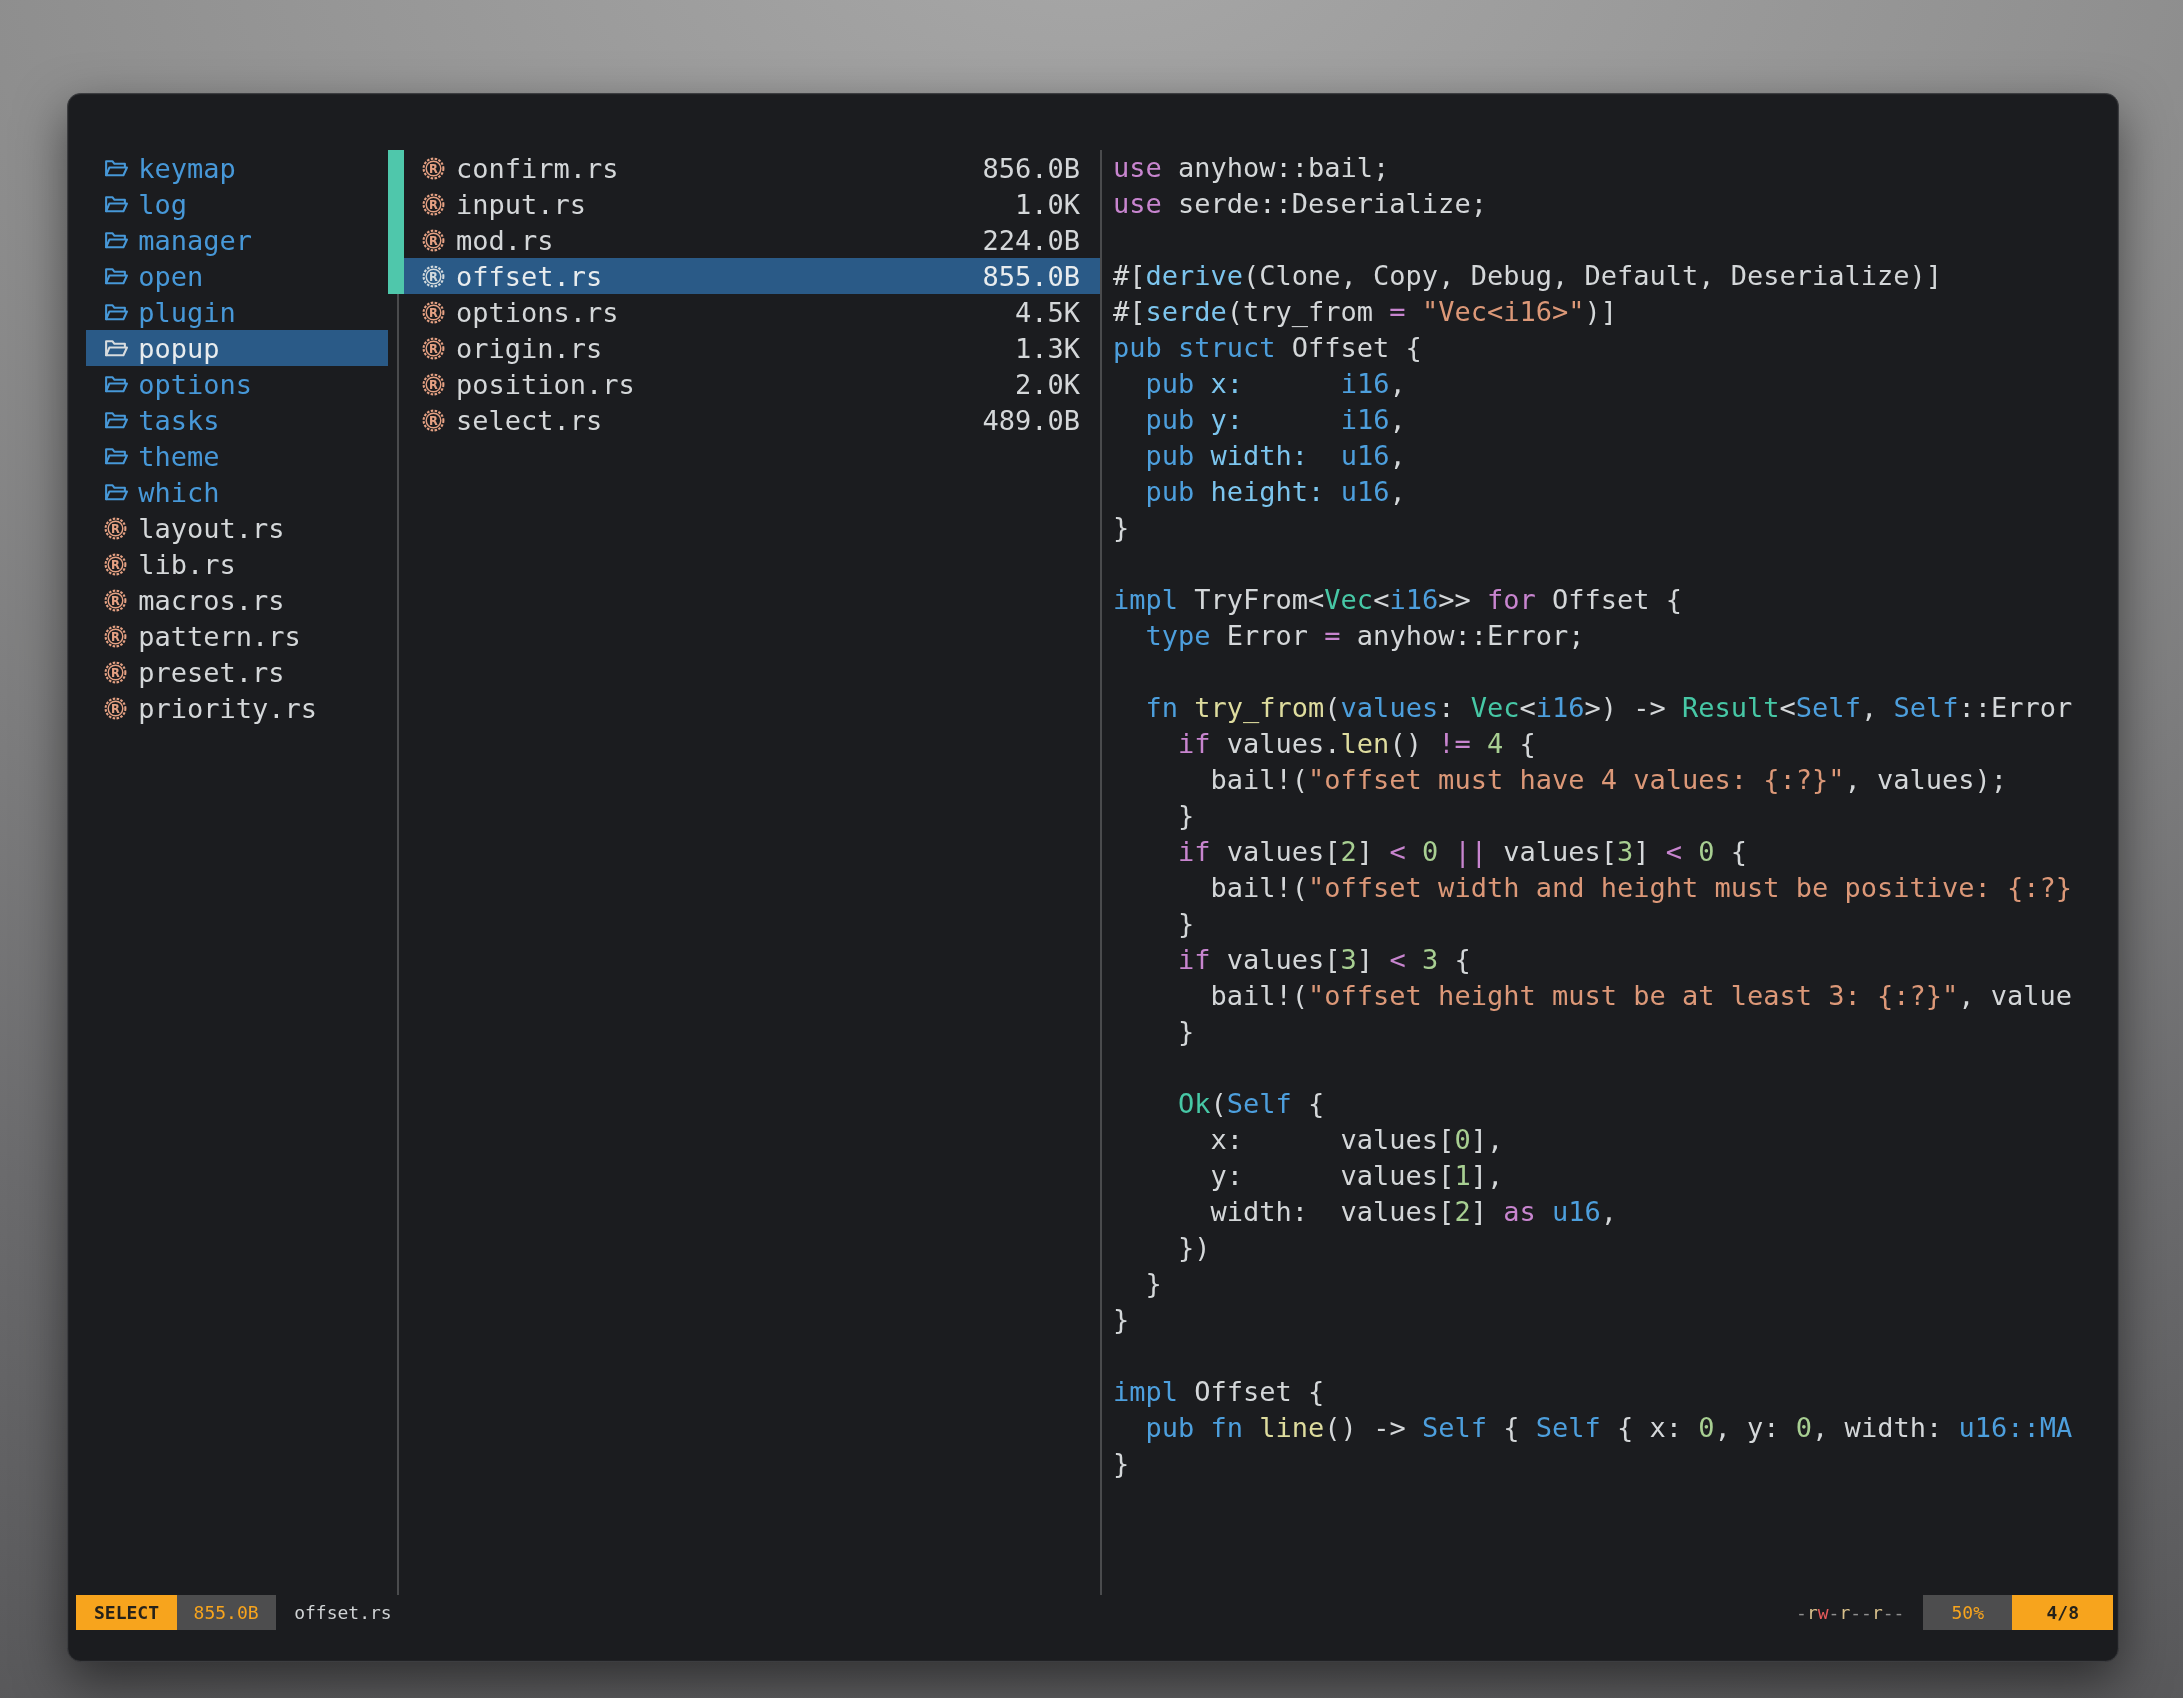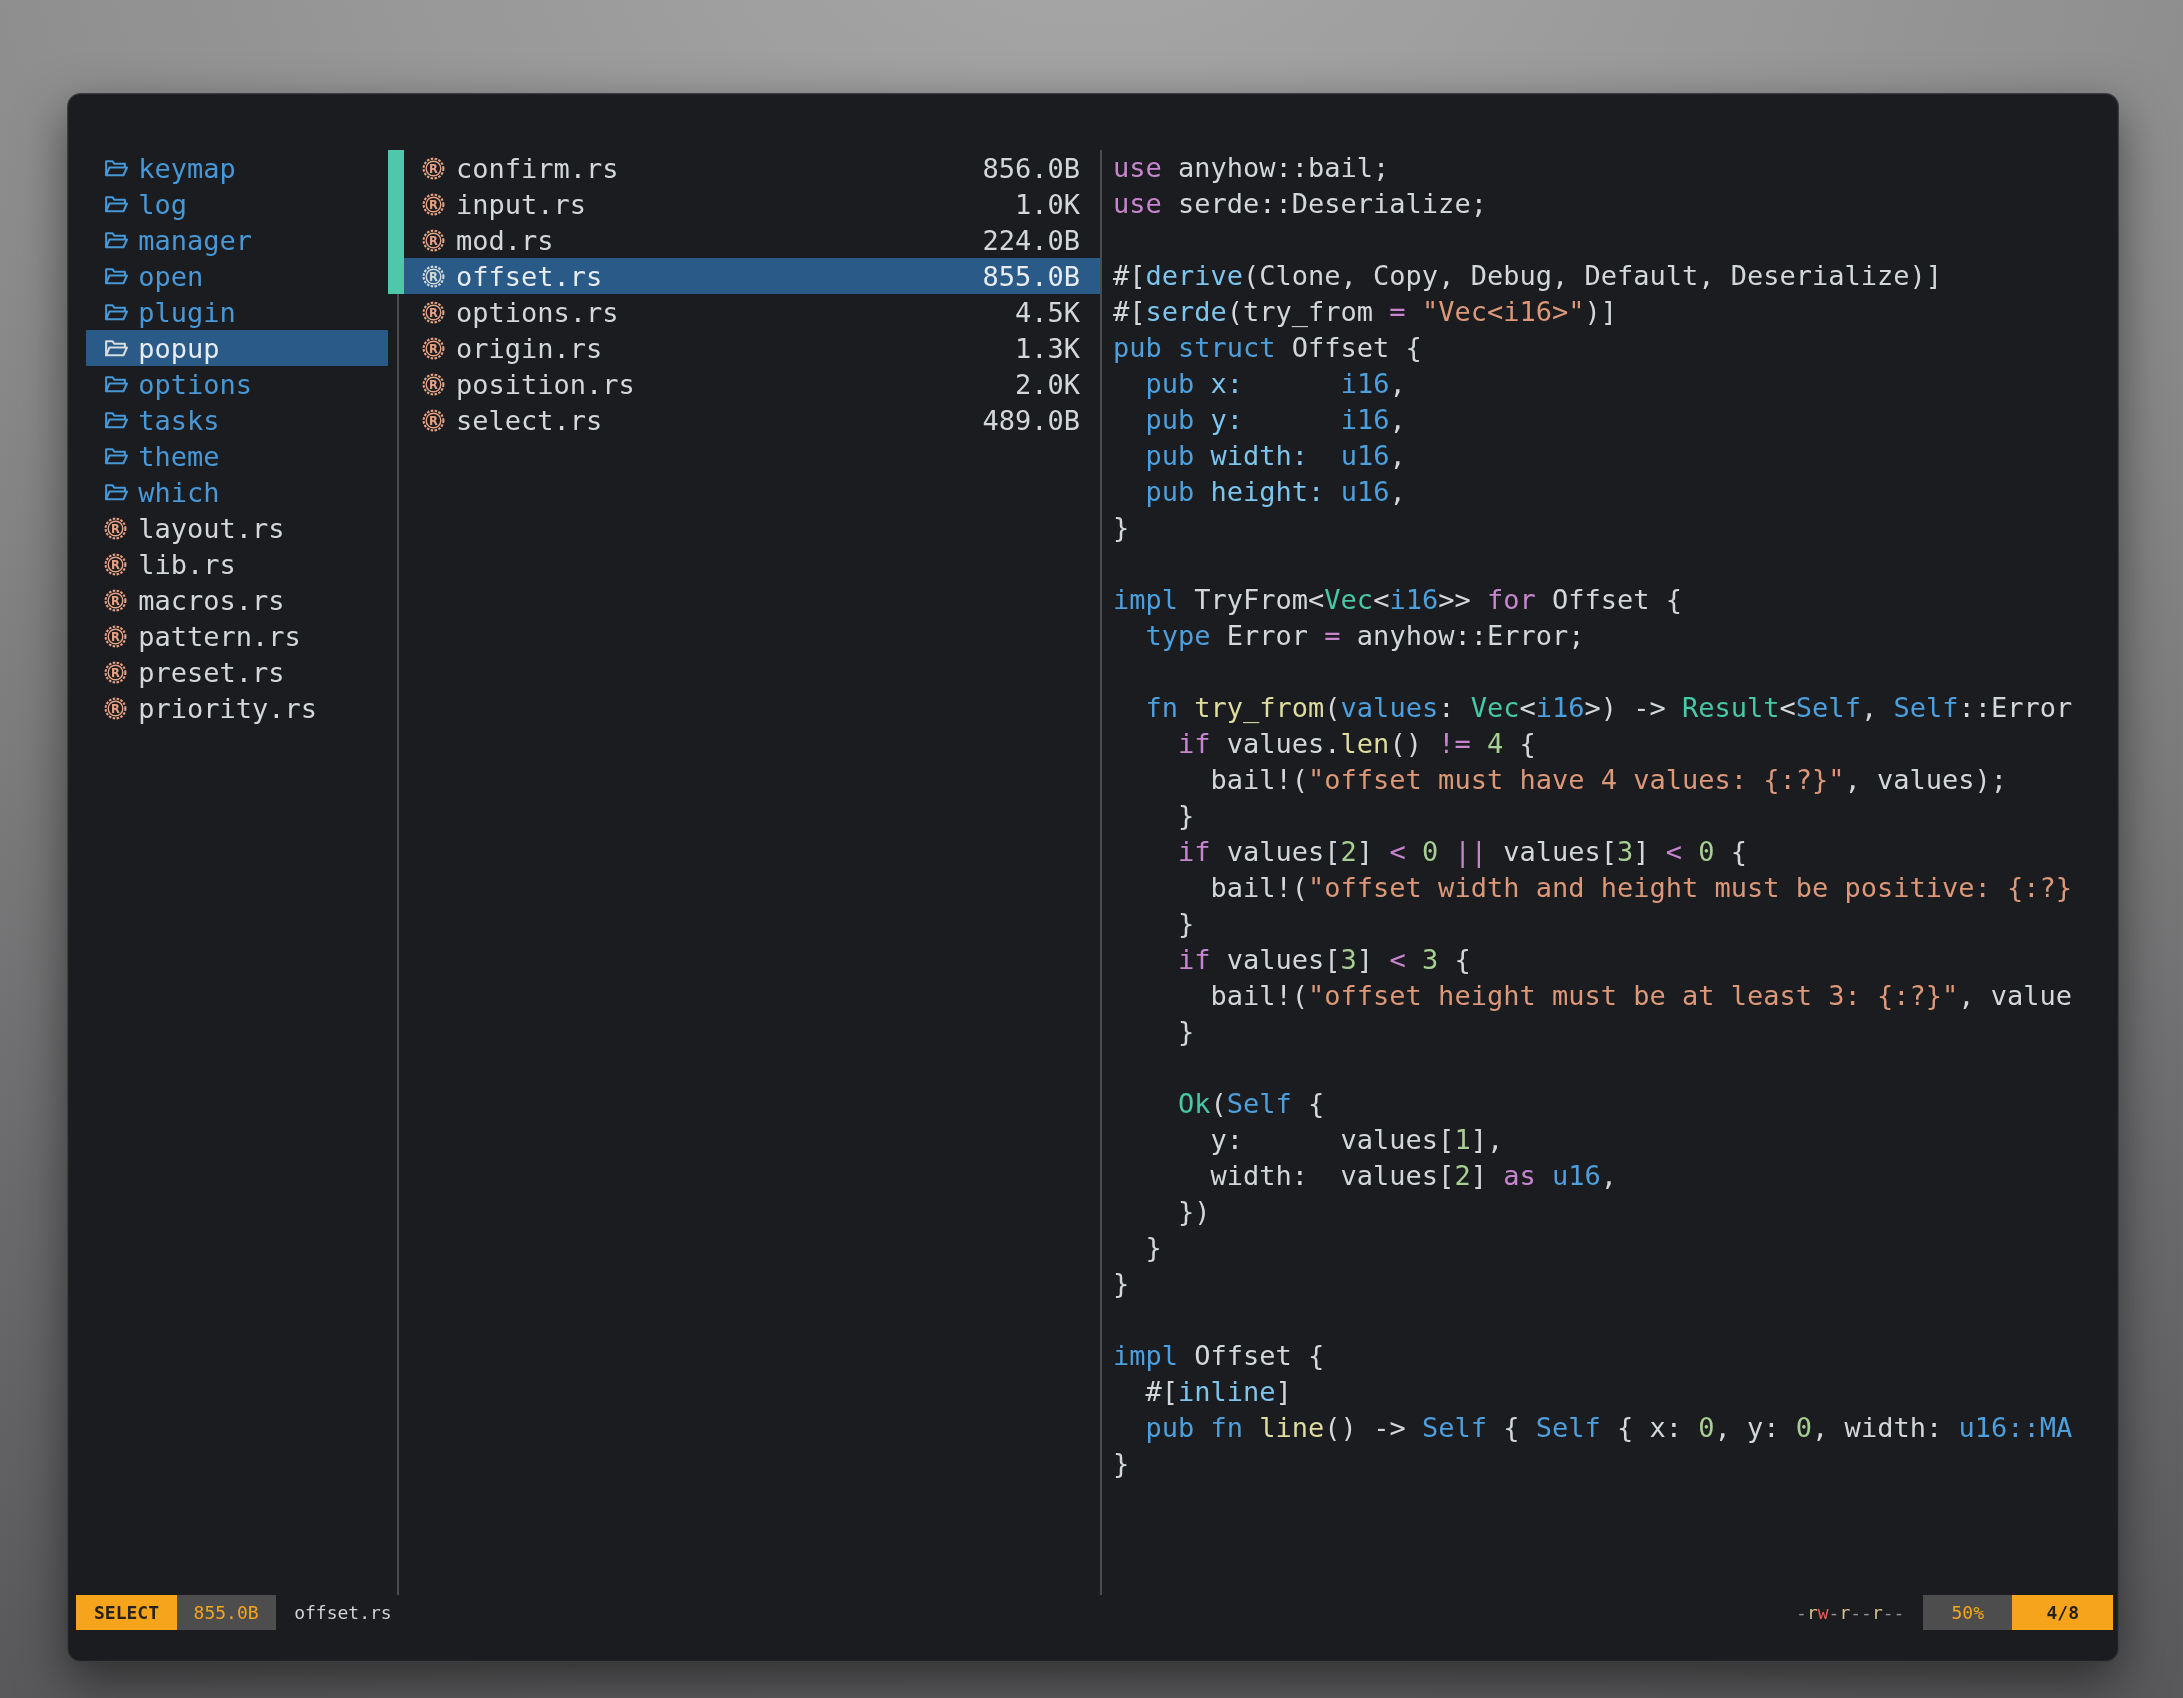--- a/index.html
+++ b/index.html
@@ -210,28 +210,28 @@
         <div class="code-line"><span class="t-f">      bail!(</span><span class="t-s">"offset must have 4 values: {:?}"</span><span class="t-f">, values);</span></div>
         <div class="code-line"><span class="t-f">    }</span></div>
         <div class="code-line"><span class="t-f">    </span><span class="t-k">if</span><span class="t-f"> values[</span><span class="t-n">2</span><span class="t-f">] </span><span class="t-k">&lt;</span><span class="t-f"> </span><span class="t-n">0</span><span class="t-f"> </span><span class="t-k">||</span><span class="t-f"> values[</span><span class="t-n">3</span><span class="t-f">] </span><span class="t-k">&lt;</span><span class="t-f"> </span><span class="t-n">0</span><span class="t-f"> {</span></div>
         <div class="code-line"><span class="t-f">      bail!(</span><span class="t-s">"offset width and height must be positive: {:?}</span></div>
         <div class="code-line"><span class="t-f">    }</span></div>
         <div class="code-line"><span class="t-f">    </span><span class="t-k">if</span><span class="t-f"> values[</span><span class="t-n">3</span><span class="t-f">] </span><span class="t-k">&lt;</span><span class="t-f"> </span><span class="t-n">3</span><span class="t-f"> {</span></div>
         <div class="code-line"><span class="t-f">      bail!(</span><span class="t-s">"offset height must be at least 3: {:?}"</span><span class="t-f">, value</span></div>
         <div class="code-line"><span class="t-f">    }</span></div>
         <div class="code-line">&nbsp;</div>
         <div class="code-line"><span class="t-f">    </span><span class="t-t">Ok</span><span class="t-f">(</span><span class="t-b">Self</span><span class="t-f"> {</span></div>
+        <div class="code-line"><span class="t-f">      x:      values[</span><span class="t-n">0</span><span class="t-f">],</span></div>
         <div class="code-line"><span class="t-f">      y:      values[</span><span class="t-n">1</span><span class="t-f">],</span></div>
         <div class="code-line"><span class="t-f">      width:  values[</span><span class="t-n">2</span><span class="t-f">] </span><span class="t-k">as</span><span class="t-f"> </span><span class="t-b">u16</span><span class="t-f">,</span></div>
         <div class="code-line"><span class="t-f">    })</span></div>
         <div class="code-line"><span class="t-f">  }</span></div>
         <div class="code-line"><span class="t-f">}</span></div>
         <div class="code-line">&nbsp;</div>
         <div class="code-line"><span class="t-b">impl</span><span class="t-f"> Offset {</span></div>
-        <div class="code-line"><span class="t-f">  #[</span><span class="t-a">inline</span><span class="t-f">]</span></div>
         <div class="code-line"><span class="t-f">  </span><span class="t-b">pub fn</span><span class="t-f"> </span><span class="t-y">line</span><span class="t-f">() -&gt; </span><span class="t-b">Self</span><span class="t-f"> { </span><span class="t-b">Self</span><span class="t-f"> { x: </span><span class="t-n">0</span><span class="t-f">, y: </span><span class="t-n">0</span><span class="t-f">, width: </span><span class="t-b">u16::MA</span></div>
         <div class="code-line"><span class="t-f">}</span></div>
       </div>
 
     <div class="statusbar">
       <div class="sb-left">
         <span class="badge">SELECT</span>
         <span class="chip">855.0B</span>
         <span class="sb-filename">offset.rs</span>
       </div>

